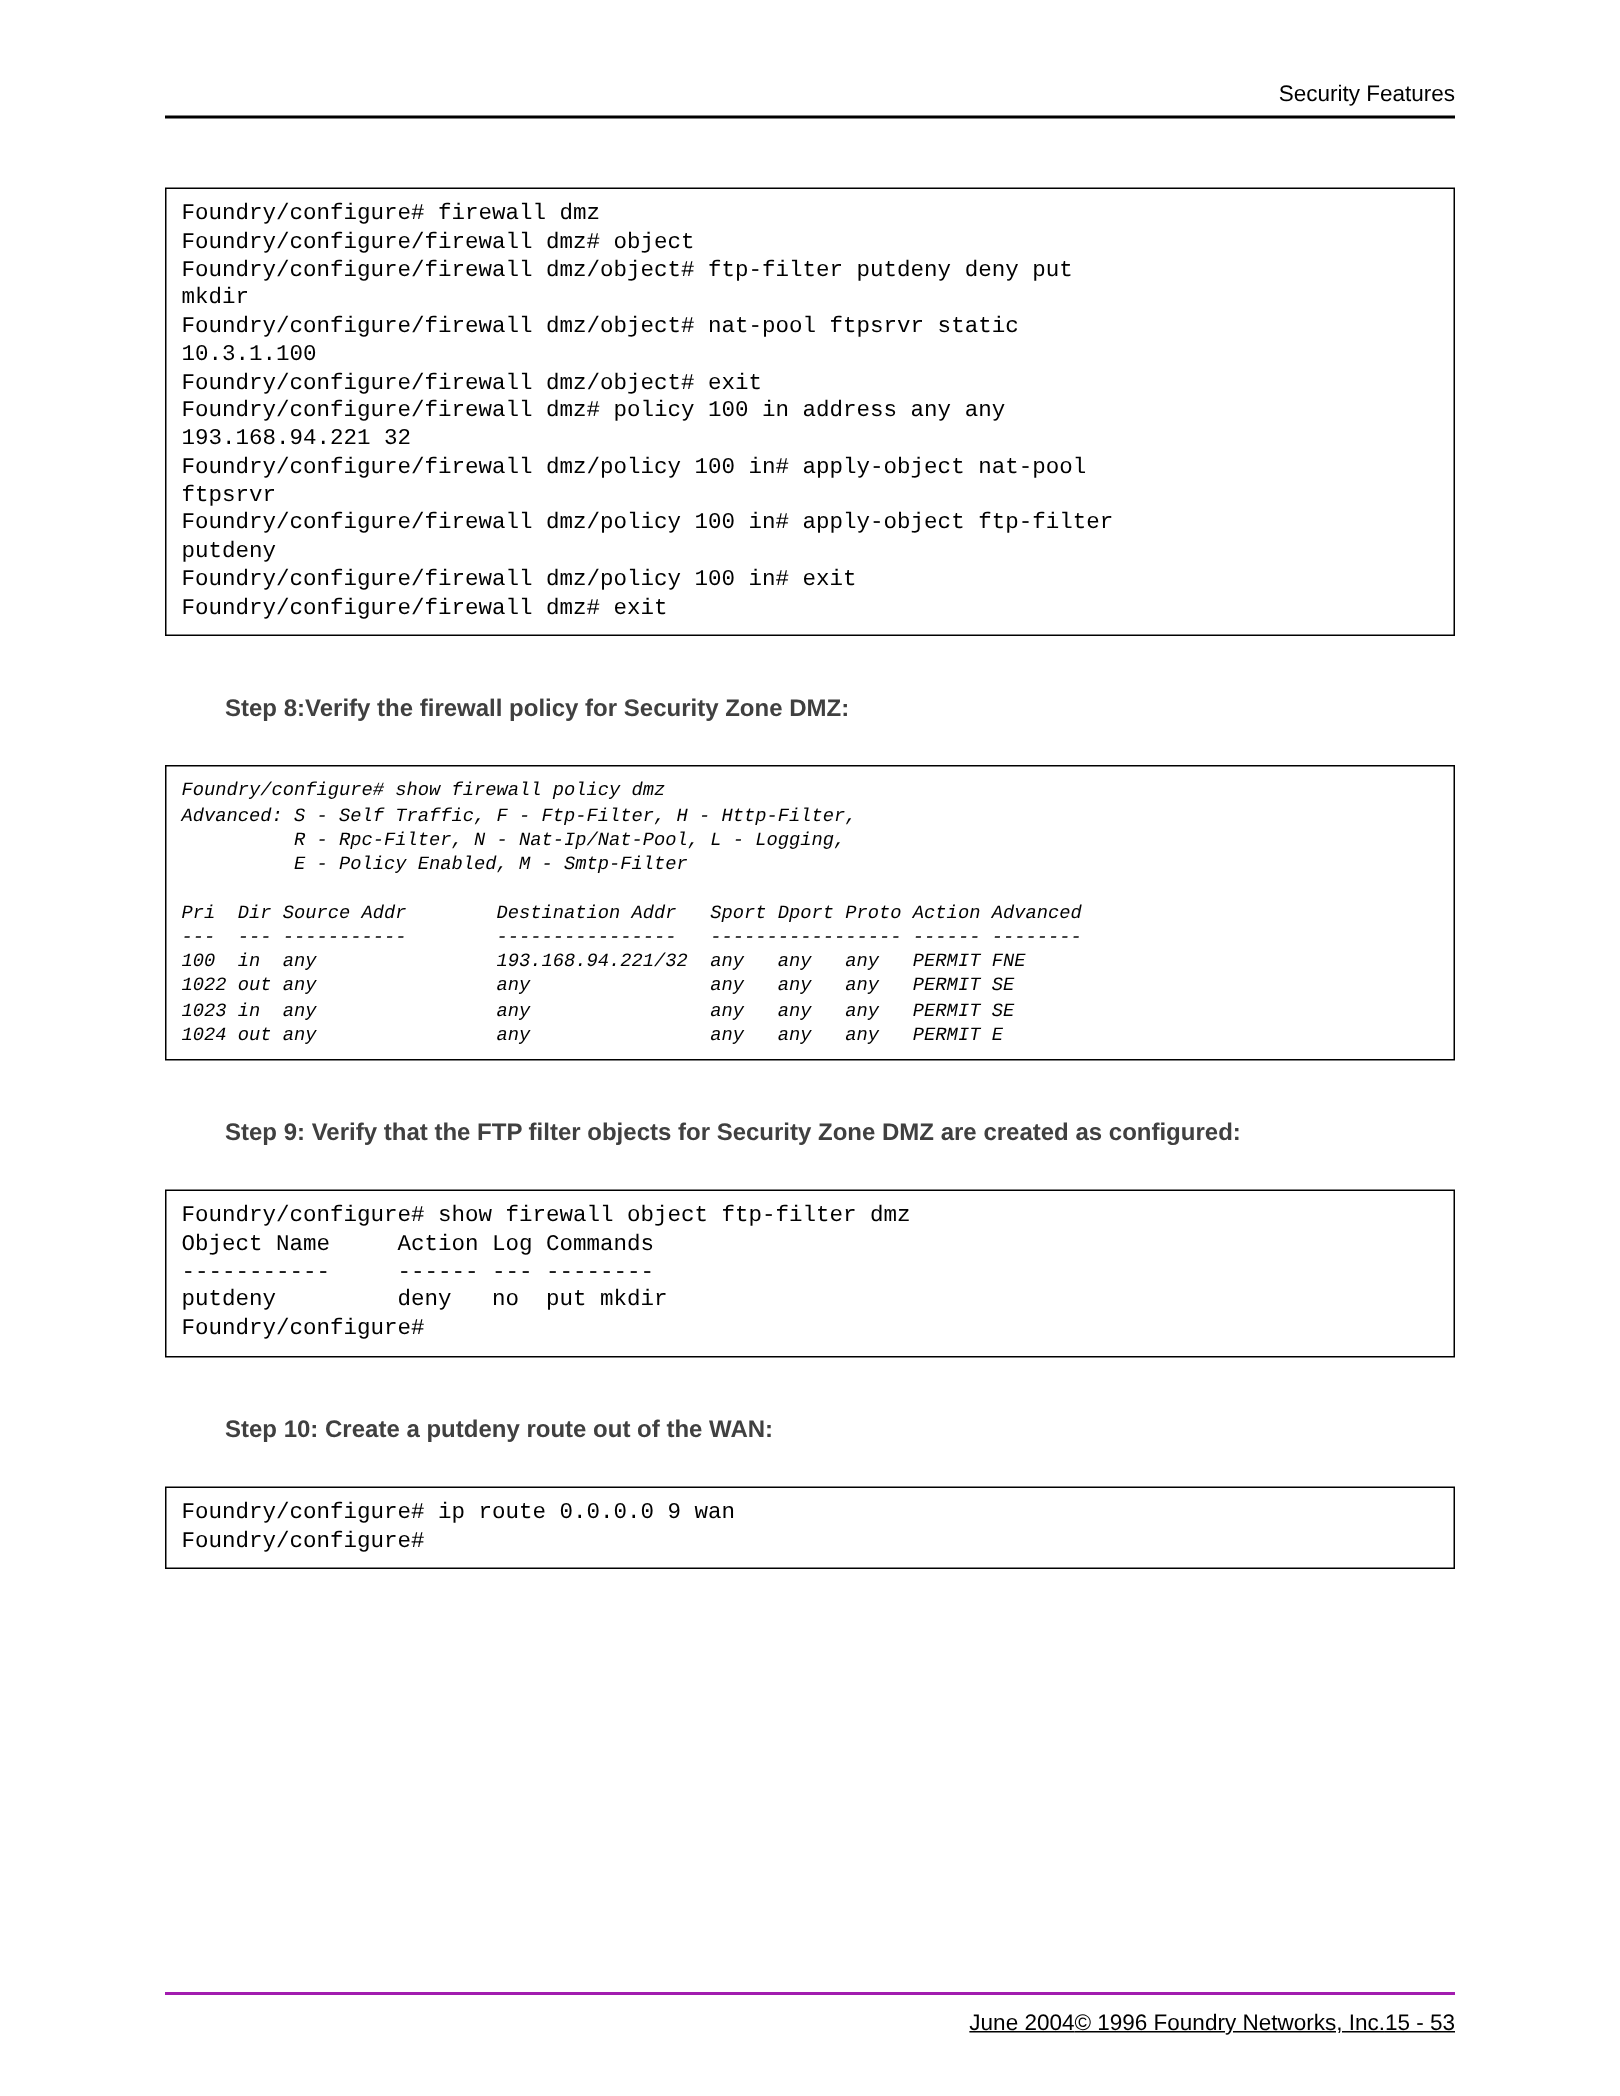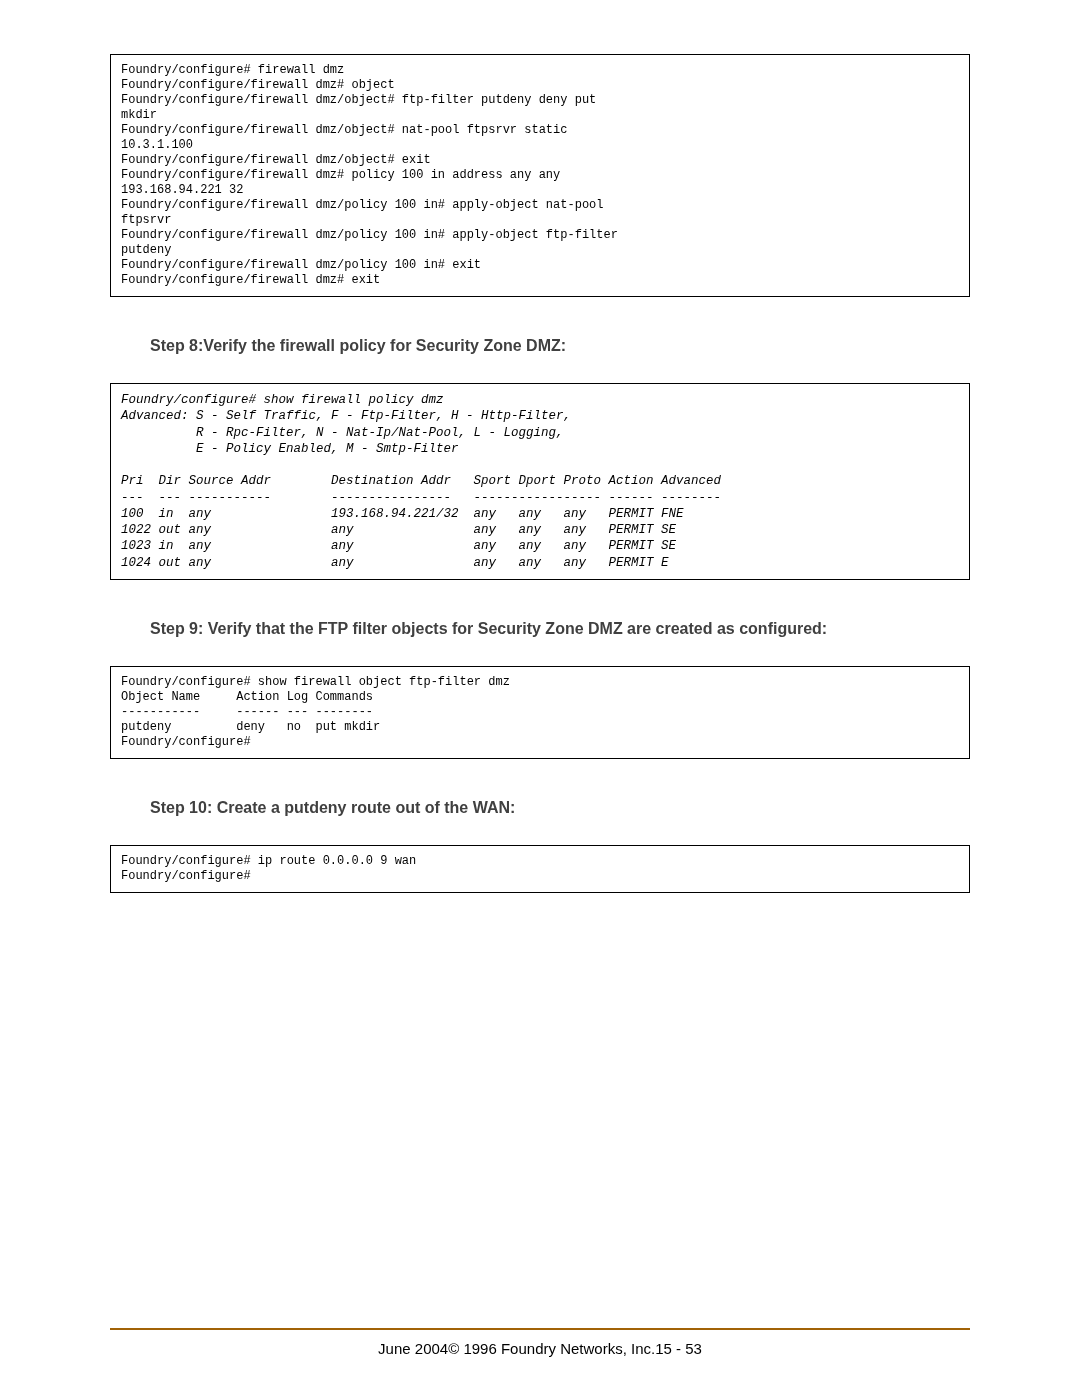--- a/index.html
+++ b/index.html
@@ -21,53 +21,55 @@
     text-align: right;
     font-size: 15px;
     padding-bottom: 6px;
     border-bottom: 2px solid #000;
     margin-bottom: 46px;
   }
   .code-box {
     border: 1px solid #000;
     padding: 8px 10px;
     font-family: "Courier New", Courier, monospace;
-    font-size: 12px;
+    font-size: 15px;
     line-height: 1.25;
     white-space: pre;
     margin-bottom: 40px;
   }
   .code-box.small {
     font-size: 12.5px;
     line-height: 1.3;
     font-style: italic;
   }
   .step-heading {
     color: #404040;
     font-weight: bold;
     font-size: 16px;
     margin: 0 0 28px 40px;
   }
   .footer {
     position: absolute;
     left: 110px;
     right: 110px;
     bottom: 40px;
-    border-top: 2px solid #a16207;
+    border-top: 2px solid #a21caf;
     padding-top: 10px;
     display: flex;
-    justify-content: center;
+    justify-content: flex-end;
     font-size: 15px;
+    text-decoration: underline;
   }
 </style>
 </head>
 <body>
 
 <div class="page">
 
+  <div class="top-header">Security Features</div>
 
   <div class="code-box">Foundry/configure# firewall dmz
 Foundry/configure/firewall dmz# object
 Foundry/configure/firewall dmz/object# ftp-filter putdeny deny put
 mkdir
 Foundry/configure/firewall dmz/object# nat-pool ftpsrvr static
 10.3.1.100
 Foundry/configure/firewall dmz/object# exit
 Foundry/configure/firewall dmz# policy 100 in address any any
 193.168.94.221 32

